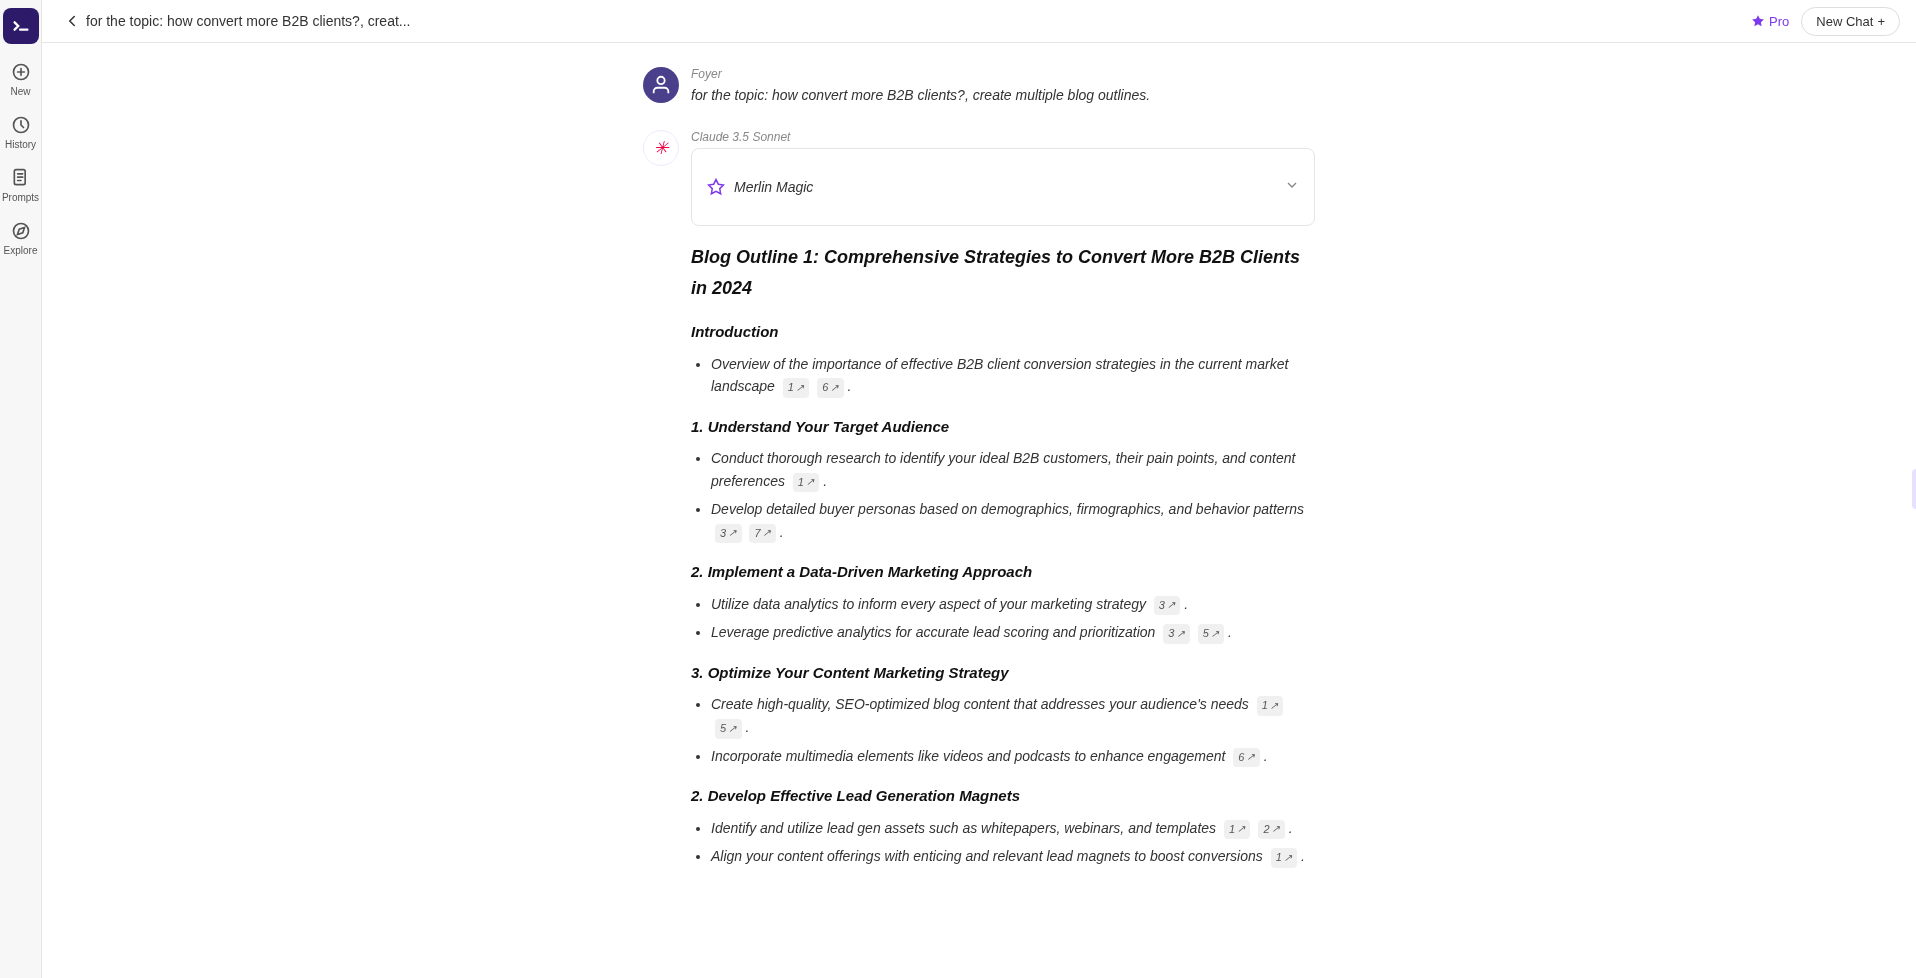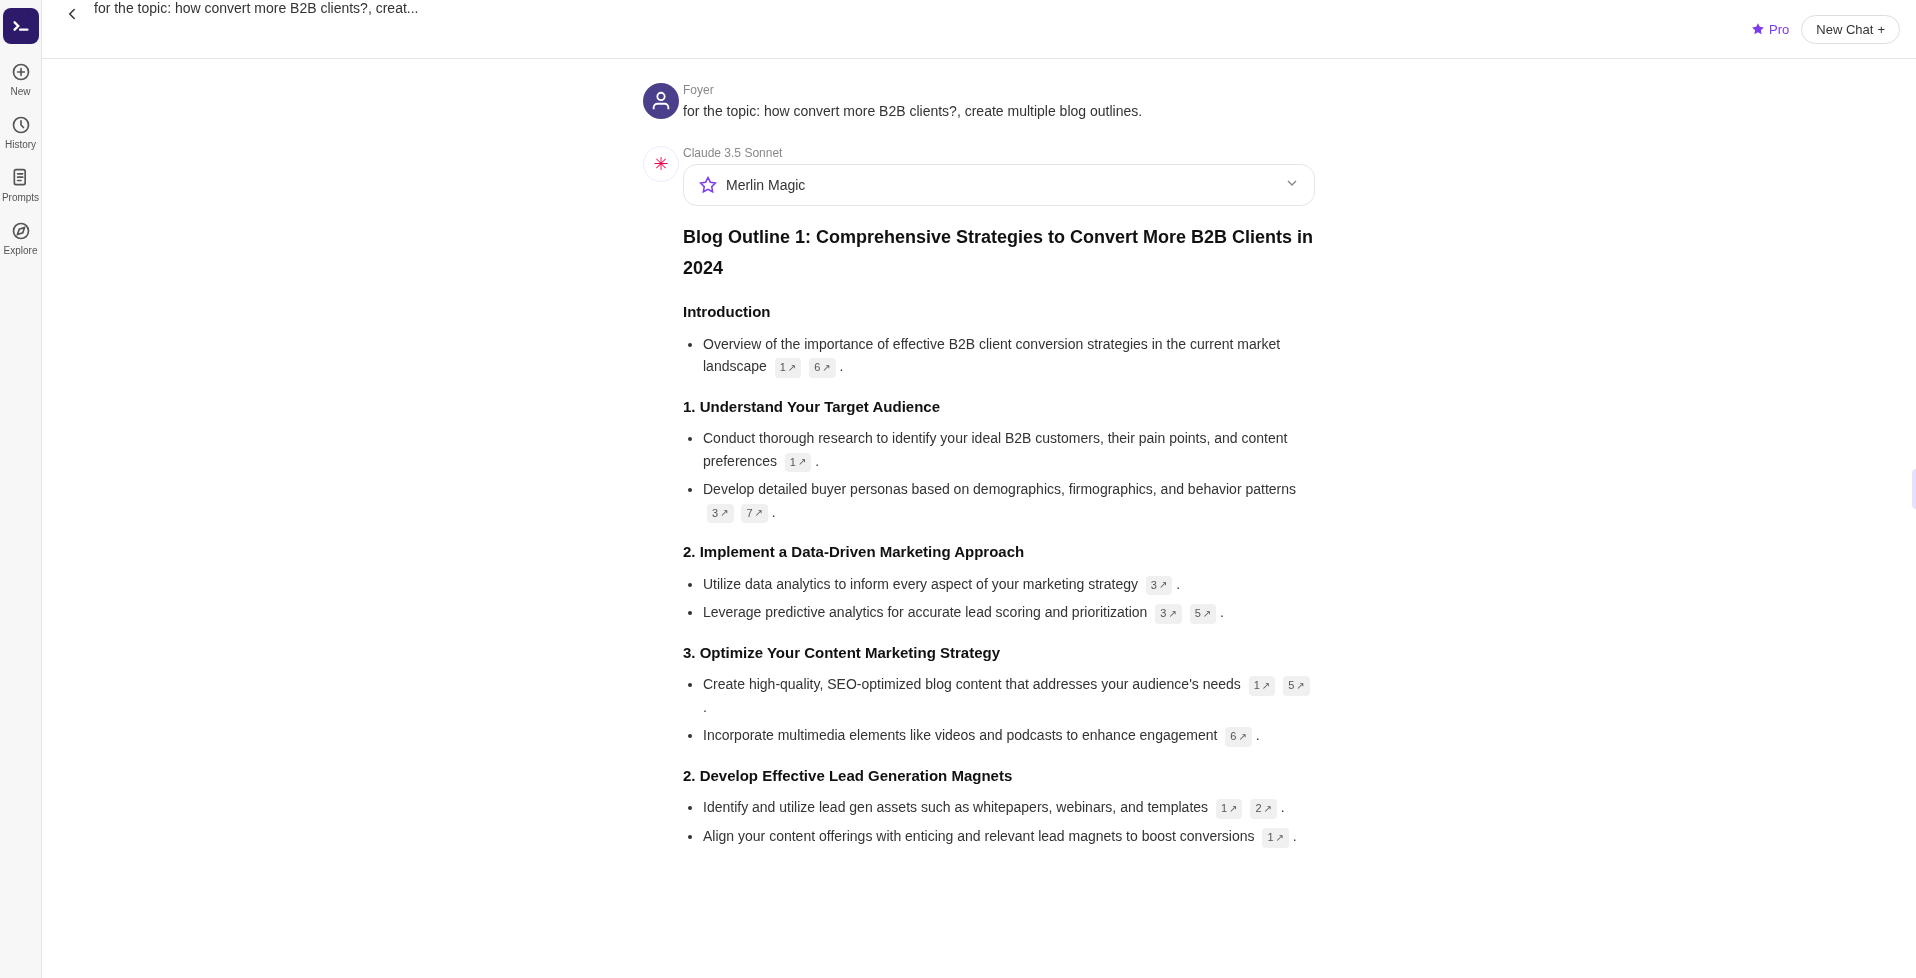--- a/index.html
+++ b/index.html
@@ -64,25 +64,25 @@
     
     .main {
       flex: 1;
       display: flex;
       flex-direction: column;
       overflow: hidden;
     }
 
     
     .header {
-      height: 59px;
-      display: flex;
+      height: 43px;
+      display: flex;
+      align-items: center;
       padding: 0 16px;
       border-bottom: 1px solid #e5e5e5;
-      gap: 8px;
       background: #fff;
       flex-shrink: 0;
     }
     .header-back {
       width: 28px;
       height: 28px;
       display: flex;
       align-items: center;
       justify-content: center;
       cursor: pointer;
@@ -135,22 +135,23 @@
     }
     .chat-content {
       width: 100%;
       max-width: 720px;
       padding: 0 24px;
     }
 
     
     .message {
       display: flex;
-      gap: 4px;
+      gap: 12px;
       margin-bottom: 24px;
+      font-style: italic;
     }
     .message-avatar {
       width: 36px;
       height: 36px;
       border-radius: 50%;
       flex-shrink: 0;
       overflow: hidden;
       background: #4a3f8a;
       display: flex;
       align-items: center;
@@ -179,22 +180,22 @@
       display: flex;
       align-items: center;
       justify-content: center;
       color: #e04;
       font-size: 18px;
     }
 
     
     .merlin-magic-box {
       border: 1px solid #e5e5e5;
-      border-radius: 14px;
-      padding: 10px 14px;
+      border-radius: 8px;
+      padding: 28px 14px;
       display: flex;
       align-items: center;
       justify-content: space-between;
       margin-bottom: 16px;
       cursor: pointer;
       background: #fff;
     }
     .merlin-magic-left {
       display: flex;
       align-items: center;

